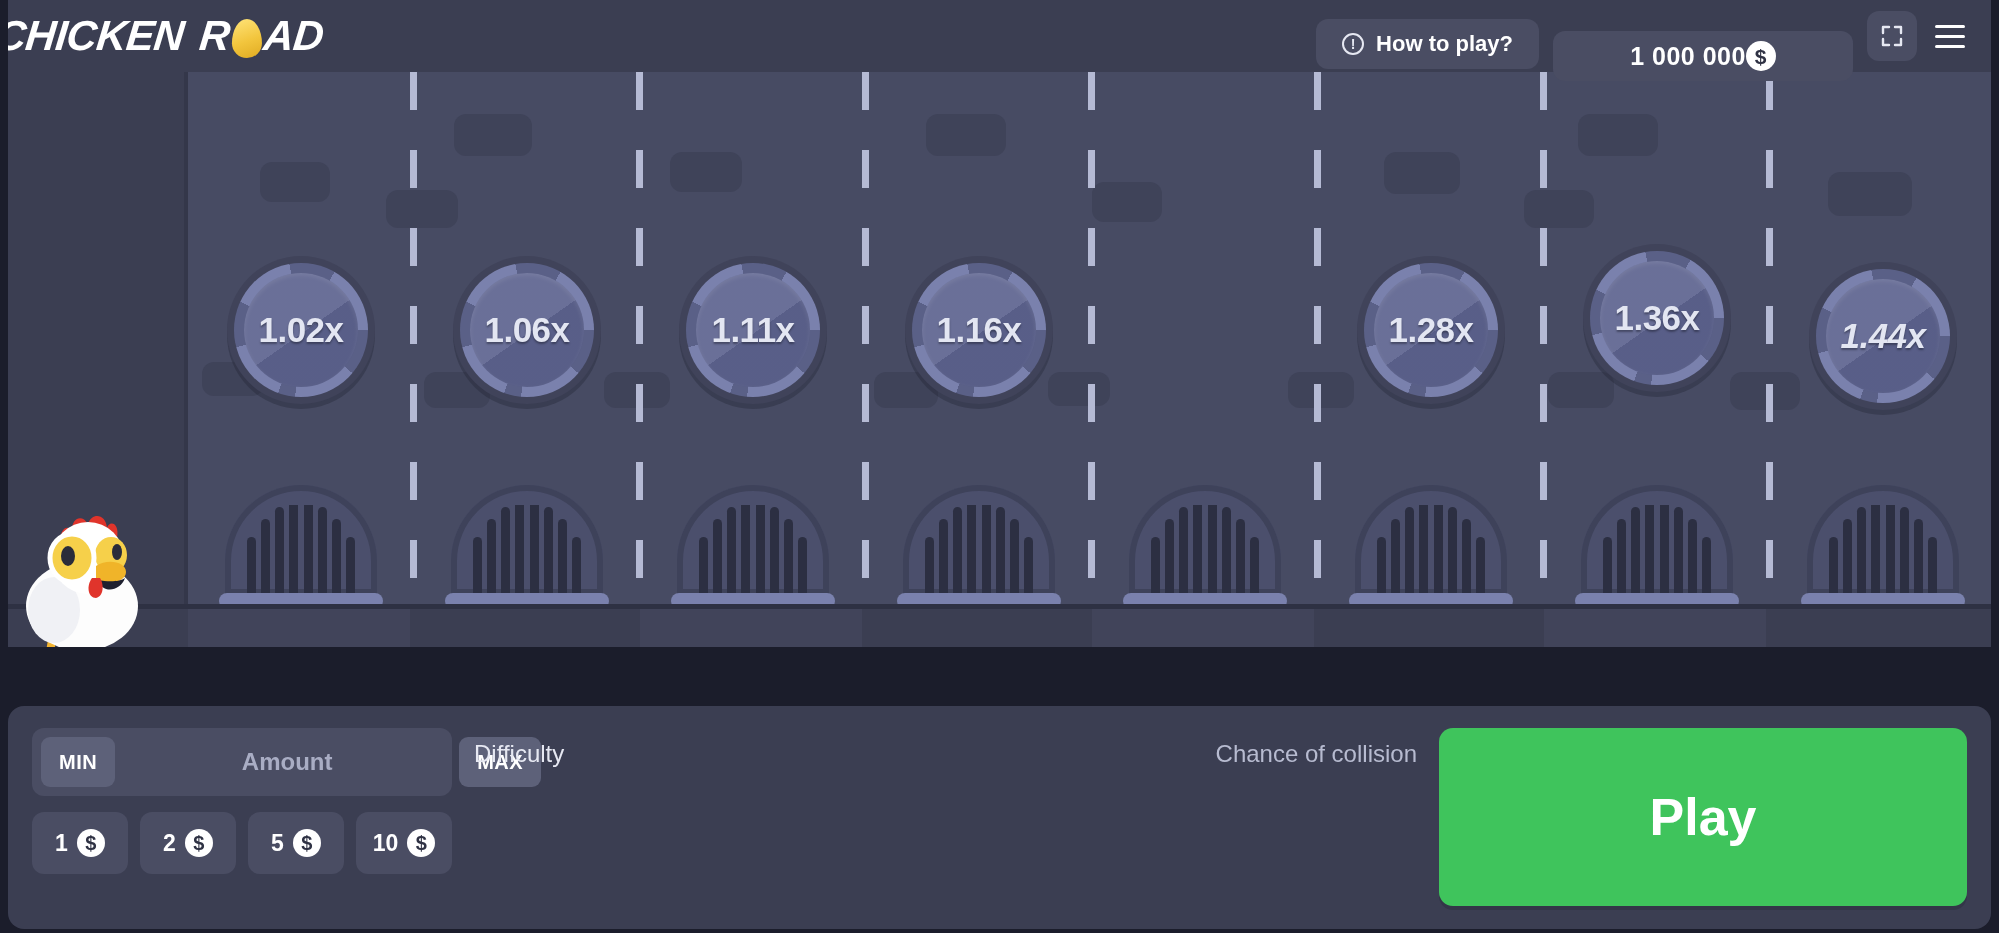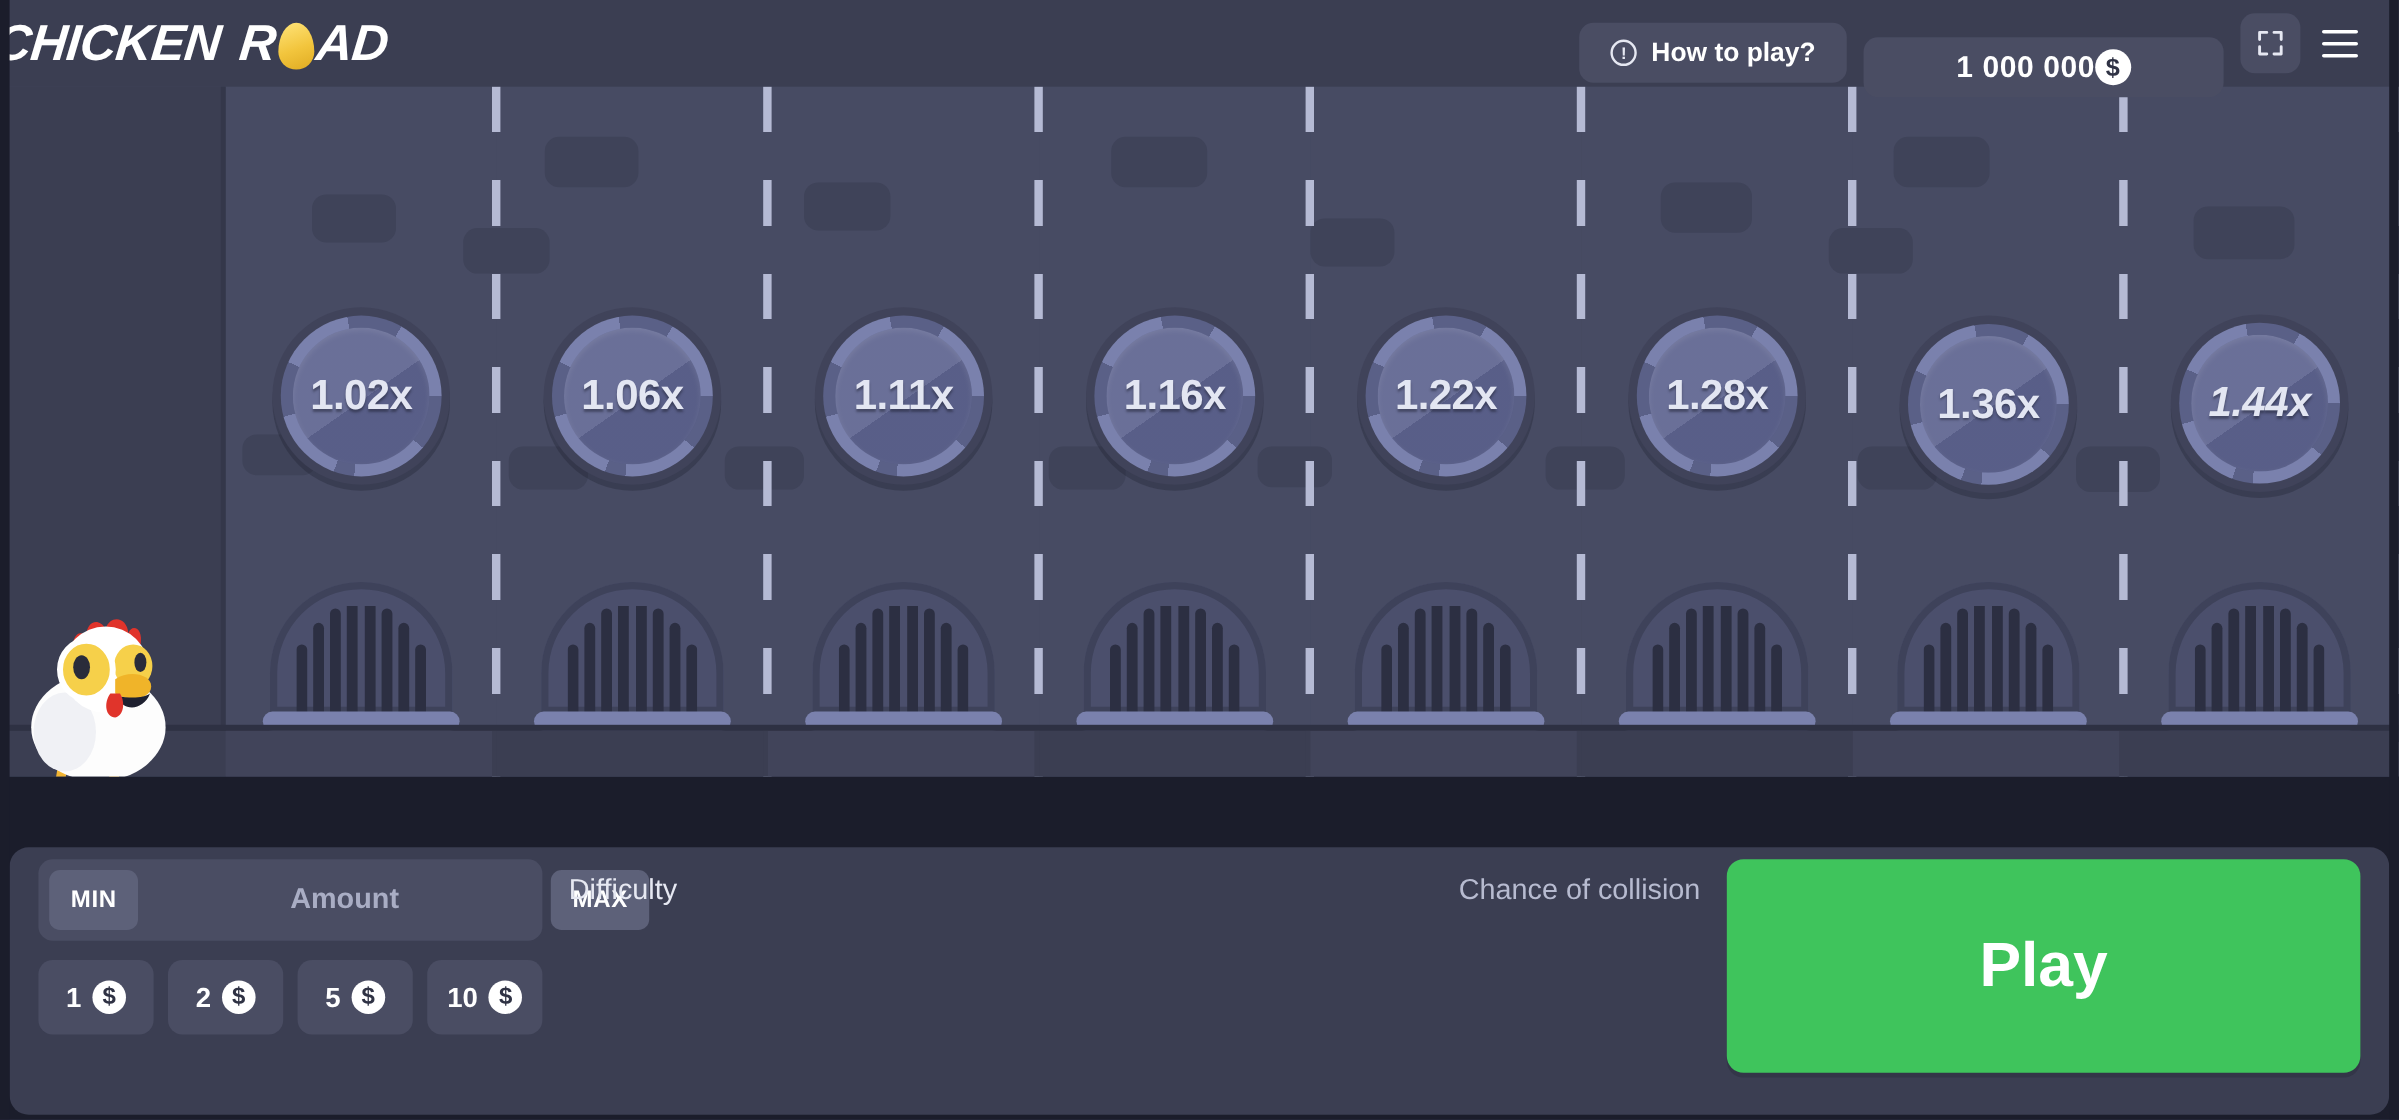--- a/index.html
+++ b/index.html
@@ -251,21 +251,21 @@
 
   
   .controls {
     position: absolute;
     left: 8px; right: 8px; bottom: 4px;
     height: 223px;
     background: #3b3e52;
     border-radius: 16px;
     display: flex;
     align-items: flex-start;
-    padding: 10px 24px;
+    padding: 22px 24px;
     gap: 20px;
     z-index: 30;
     margin-top: 12px;
   }
   .bet-block { width: 420px; flex: 0 0 420px; }
   .amount-row {
     height: 68px;
     background: #4a4d63;
     border-radius: 12px;
     display: flex; align-items: center;
@@ -493,25 +493,20 @@
               <i style="height: 58px;"></i>
             </div>
             <div class="base"></div>
           </div>
         </div>
         <div class="divider" style="left: 900px;"></div>
         <div class="lane" style="left: 904px;">
           <div class="lane-shade"></div>
           <div class="patch" style="left: 0px; top: 110px; width: 70px; height: 40px;"></div>
           <div class="patch" style="left: -44px; top: 300px; width: 62px; height: 34px;"></div>
-          <div class="token" style="left: 39px; top: 184px;">
-            <div class="ring"></div>
-            <div class="inner"></div>
-            <div class="lbl">1.22x</div>
-          </div>
           <div class="gate" style="left: 37px; top: 413px;">
             <div class="dome"></div>
             <div class="bars">
               <i style="height: 58px;"></i>
               <i style="height: 76px;"></i>
               <i style="height: 88px;"></i>
               <i style="height: 94px;"></i>
               <i style="height: 94px;"></i>
               <i style="height: 88px;"></i>
               <i style="height: 76px;"></i>
@@ -544,21 +539,21 @@
             </div>
             <div class="base"></div>
           </div>
         </div>
         <div class="divider" style="left: 1352px;"></div>
         <div class="lane" style="left: 1356px;">
           <div class="lane-shade"></div>
           <div class="patch" style="left: 34px; top: 42px; width: 80px; height: 42px;"></div>
           <div class="patch" style="left: -20px; top: 118px; width: 70px; height: 38px;"></div>
           <div class="patch" style="left: 4px; top: 300px; width: 66px; height: 36px;"></div>
-          <div class="token" style="left: 39px; top: 191px;">
+          <div class="token" style="left: 39px; top: 172px;">
             <div class="ring"></div>
             <div class="inner"></div>
             <div class="lbl">1.36x</div>
           </div>
           <div class="gate" style="left: 37px; top: 413px;">
             <div class="dome"></div>
             <div class="bars">
               <i style="height: 58px;"></i>
               <i style="height: 76px;"></i>
               <i style="height: 88px;"></i>

